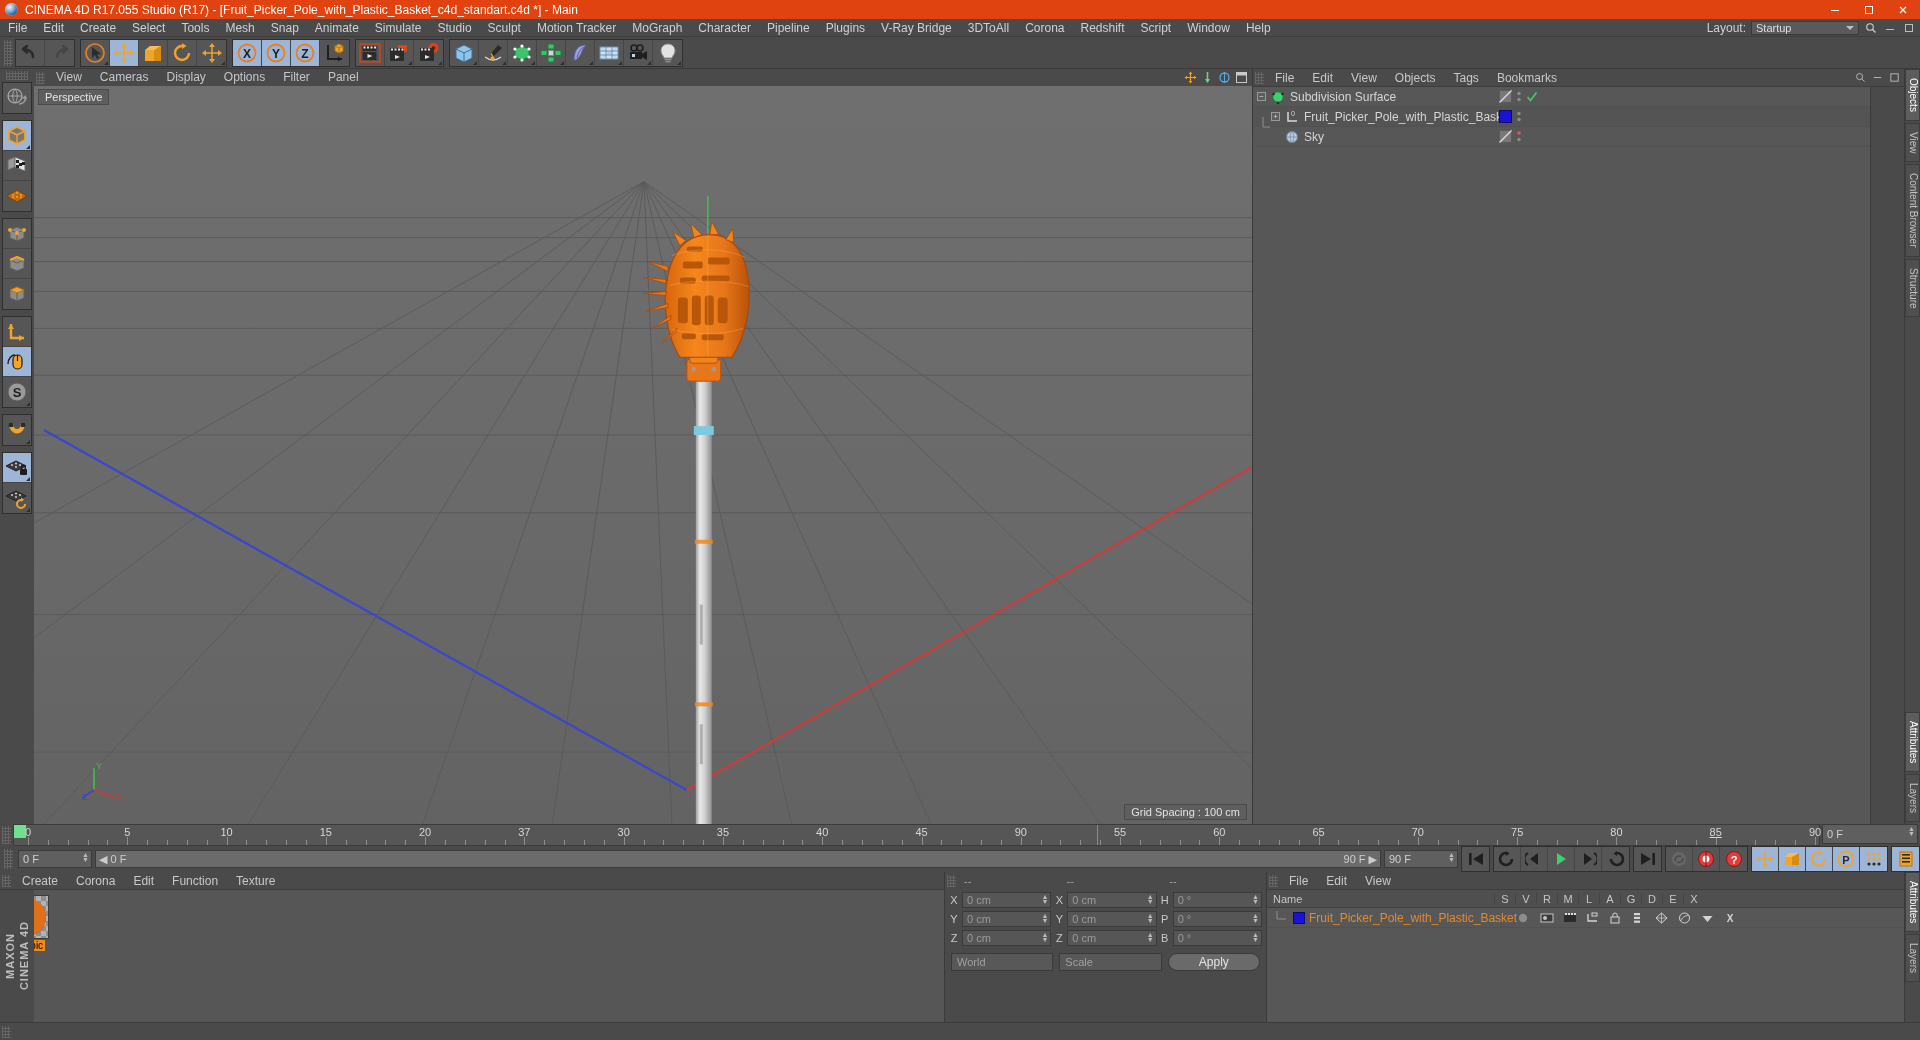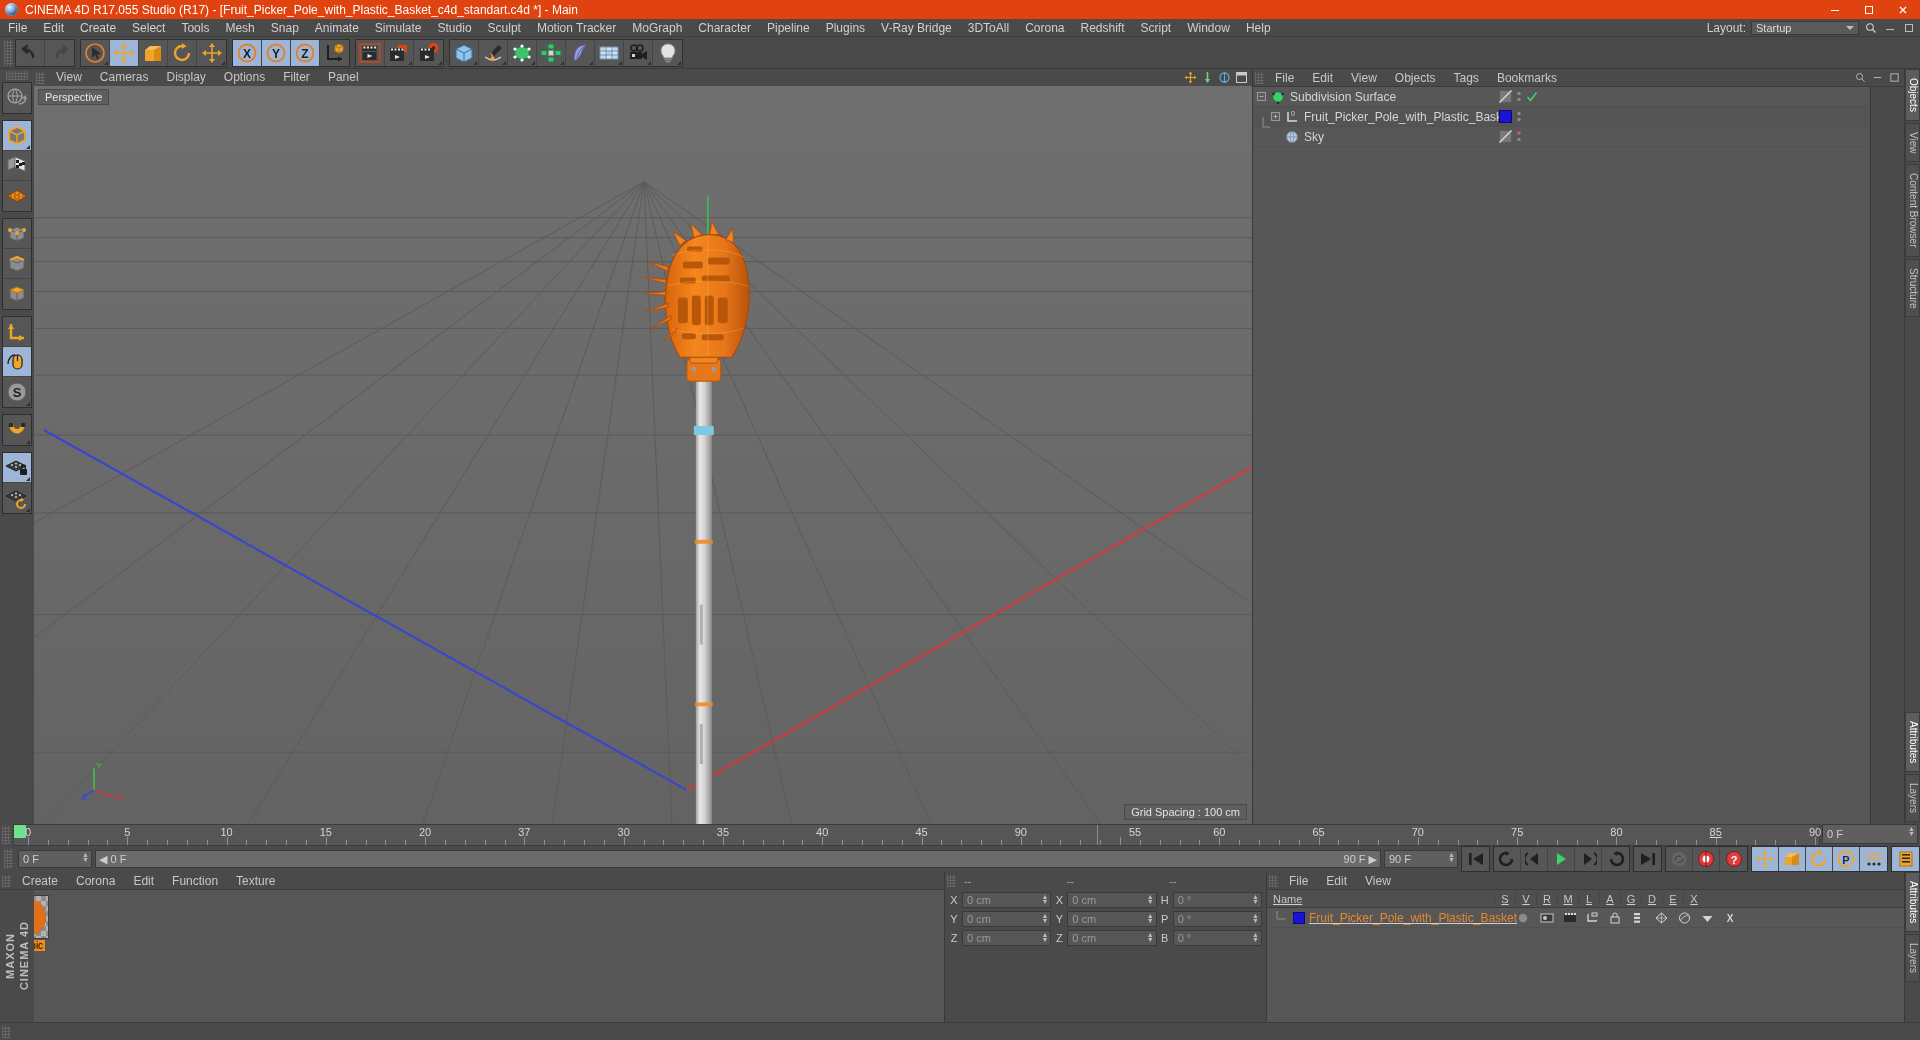--- a/index.html
+++ b/index.html
@@ -153,21 +153,21 @@
   .ax { width:10px; font-size:11px; color:#c9c9c9; text-align:center; flex:0 0 10px;}
   .cfield { flex:1; height:16px; background:#565656; border:1px solid #3a3a3a;
     font-size:11px; color:#9a9a9a; display:flex; align-items:center; padding:0 4px; position:relative;}
   .coord-foot { display:flex; gap:6px; padding:4px 6px; align-items:center;}
   .cdd { flex:1; height:18px; background:#585858; border:1px solid #3a3a3a; font-size:11px;
     color:#a0a0a0; display:flex; align-items:center; padding:0 5px; position:relative;}
   .applybtn { flex:1; height:18px; background:#6a6a6a; border:1px solid #3a3a3a; border-radius:9px;
     font-size:12px; color:#e4e4e4; display:flex; align-items:center; justify-content:center;}
 
   .attrpanel { flex:1; display:flex; flex-direction:column; background:#4a4a4a; min-width:0;}
-  .attr-table { flex:1; background:#575757;text-decoration:underline; }
+  .attr-table { flex:1; background:#575757; }
   .attr-header { height:18px; background:#4f4f4f; display:flex; align-items:center;
     font-size:11px; color:#c6c6c6; border-bottom:1px solid #3d3d3d;}
   .attr-header .nm { padding-left:6px; flex:1;}
   .colhead { width:21px; text-align:center; border-left:1px solid #444; }
   .attr-row { height:20px; display:flex; align-items:center; font-size:12px; color:#e08a30;
     border-bottom:1px solid #515151;}
   .attr-row .nm { padding-left:6px; flex:1; display:flex; align-items:center; gap:4px; white-space:nowrap;}
   .attr-icons { display:flex; align-items:center; gap:2px; padding-right:4px;}
 
   
@@ -1016,21 +1016,21 @@
           <div class="tl-tick-label" style="left: calc(5.55556% + 13px);">5</div>
           <div class="tl-tick-label" style="left: calc(11.1111% + 12px); text-align: right;">10</div>
           <div class="tl-tick-label" style="left: calc(16.6667% + 11px);">15</div>
           <div class="tl-tick-label" style="left: calc(22.2222% + 10px);">20</div>
           <div class="tl-tick-label" style="left: calc(27.7778% + 9px);">37</div>
           <div class="tl-tick-label" style="left: calc(33.3333% + 8px);">30</div>
           <div class="tl-tick-label" style="left: calc(38.8889% + 7px);">35</div>
           <div class="tl-tick-label" style="left: calc(44.4444% + 6px);">40</div>
           <div class="tl-tick-label" style="left: calc(50% + 5px);">45</div>
           <div class="tl-tick-label" style="left: calc(55.5556% + 4px);">90</div>
-          <div class="tl-tick-label" style="left: calc(61.1111% + 3px); padding-left: 30px;">55</div>
+          <div class="tl-tick-label" style="left: calc(61.1111% + 3px);">55</div>
           <div class="tl-tick-label" style="left: calc(66.6667% + 2px);">60</div>
           <div class="tl-tick-label" style="left: calc(72.2222% + 1px);">65</div>
           <div class="tl-tick-label" style="left: calc(77.7778% - 1.77636e-15px);">70</div>
           <div class="tl-tick-label" style="left: calc(83.3333% - 1px);">75</div>
           <div class="tl-tick-label" style="left: calc(88.8889% - 2px);">80</div>
           <div class="tl-tick-label" style="left: calc(94.4444% - 3px); text-decoration: underline;">85</div>
           <div class="tl-tick-label" style="left: calc(100% - 4px);">90</div>
         </div>
       <div class="numfield" style="width:96px;margin-right:2px;height:20px;">
         <span>0 F</span>
@@ -1326,20 +1326,31 @@
           <span class="ax">B</span>
           <span class="cfield">
               <span>0 °</span>
               <span class="spin">
                 <span>▲</span>
                 <span>▼</span>
               </span>
             </span>
         </div>
       </div>
+      <div class="coord-foot">
+        <div class="cdd">
+          <span>World</span>
+          <span class="dd-arrow"></span>
+        </div>
+        <div class="cdd">
+          <span>Scale</span>
+          <span class="dd-arrow"></span>
+        </div>
+        <div class="applybtn">Apply</div>
+      </div>
     </div>
 
     <div class="attrpanel">
       <div class="panel-menubar">
         <div class="grip" style="height:12px;"></div>
         <div class="panel-menu">File</div>
         <div class="panel-menu">Edit</div>
         <div class="panel-menu">View</div>
       </div>
       <div class="attr-table">

